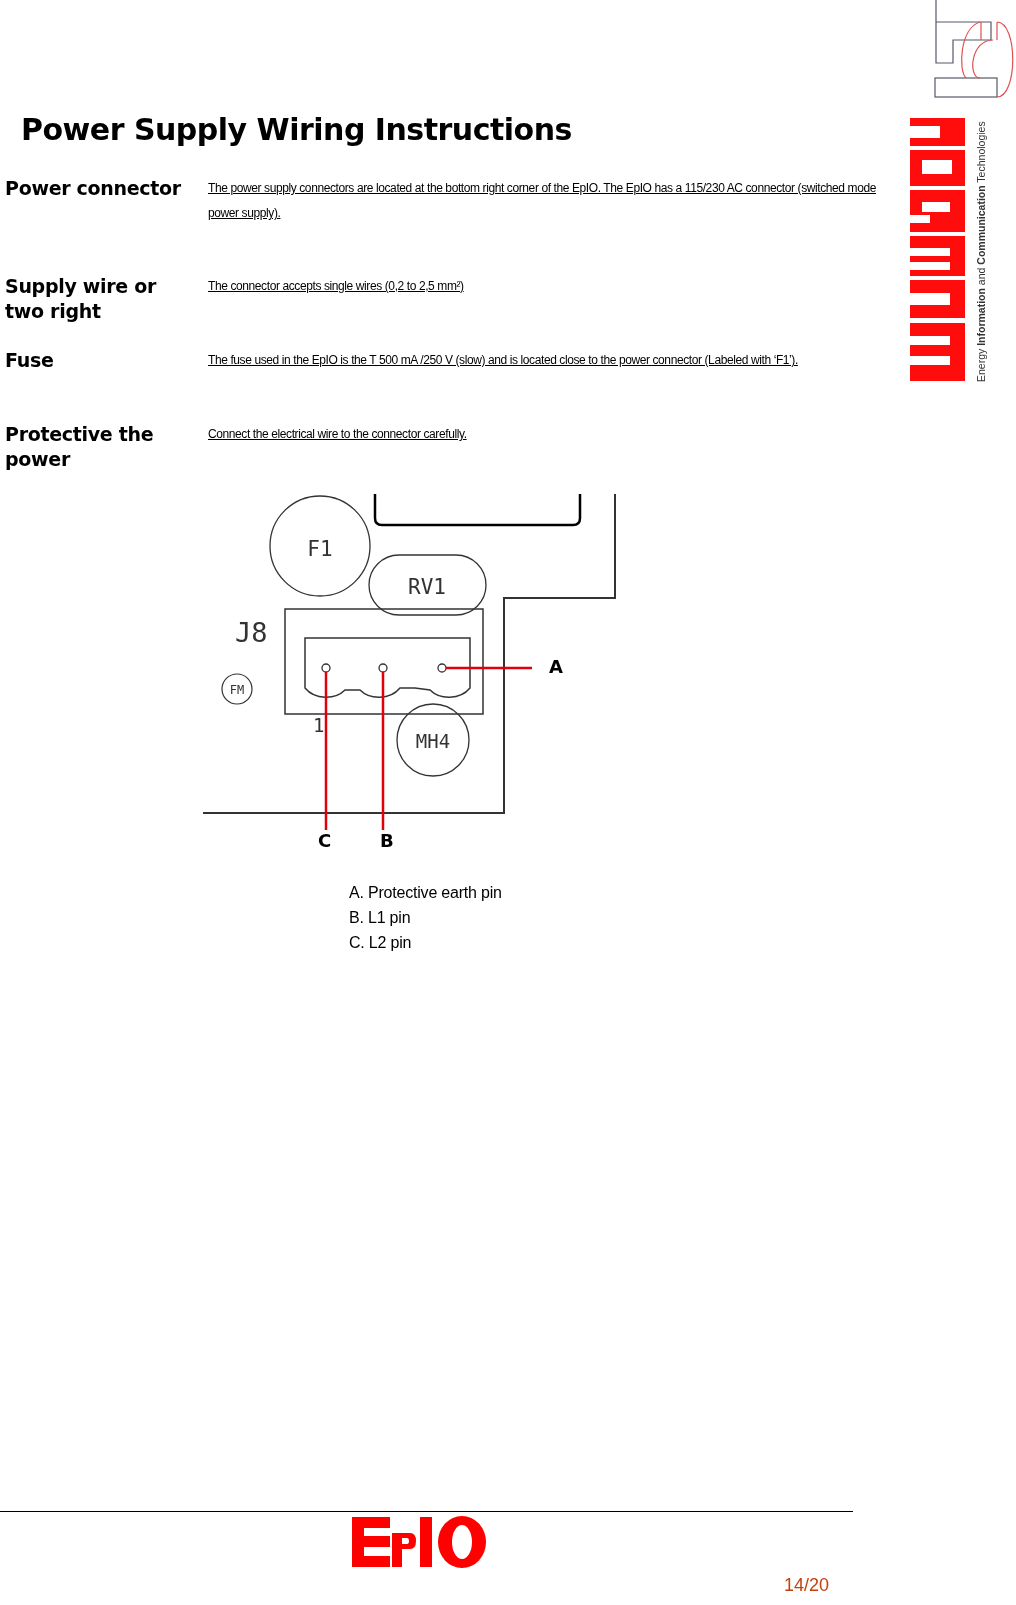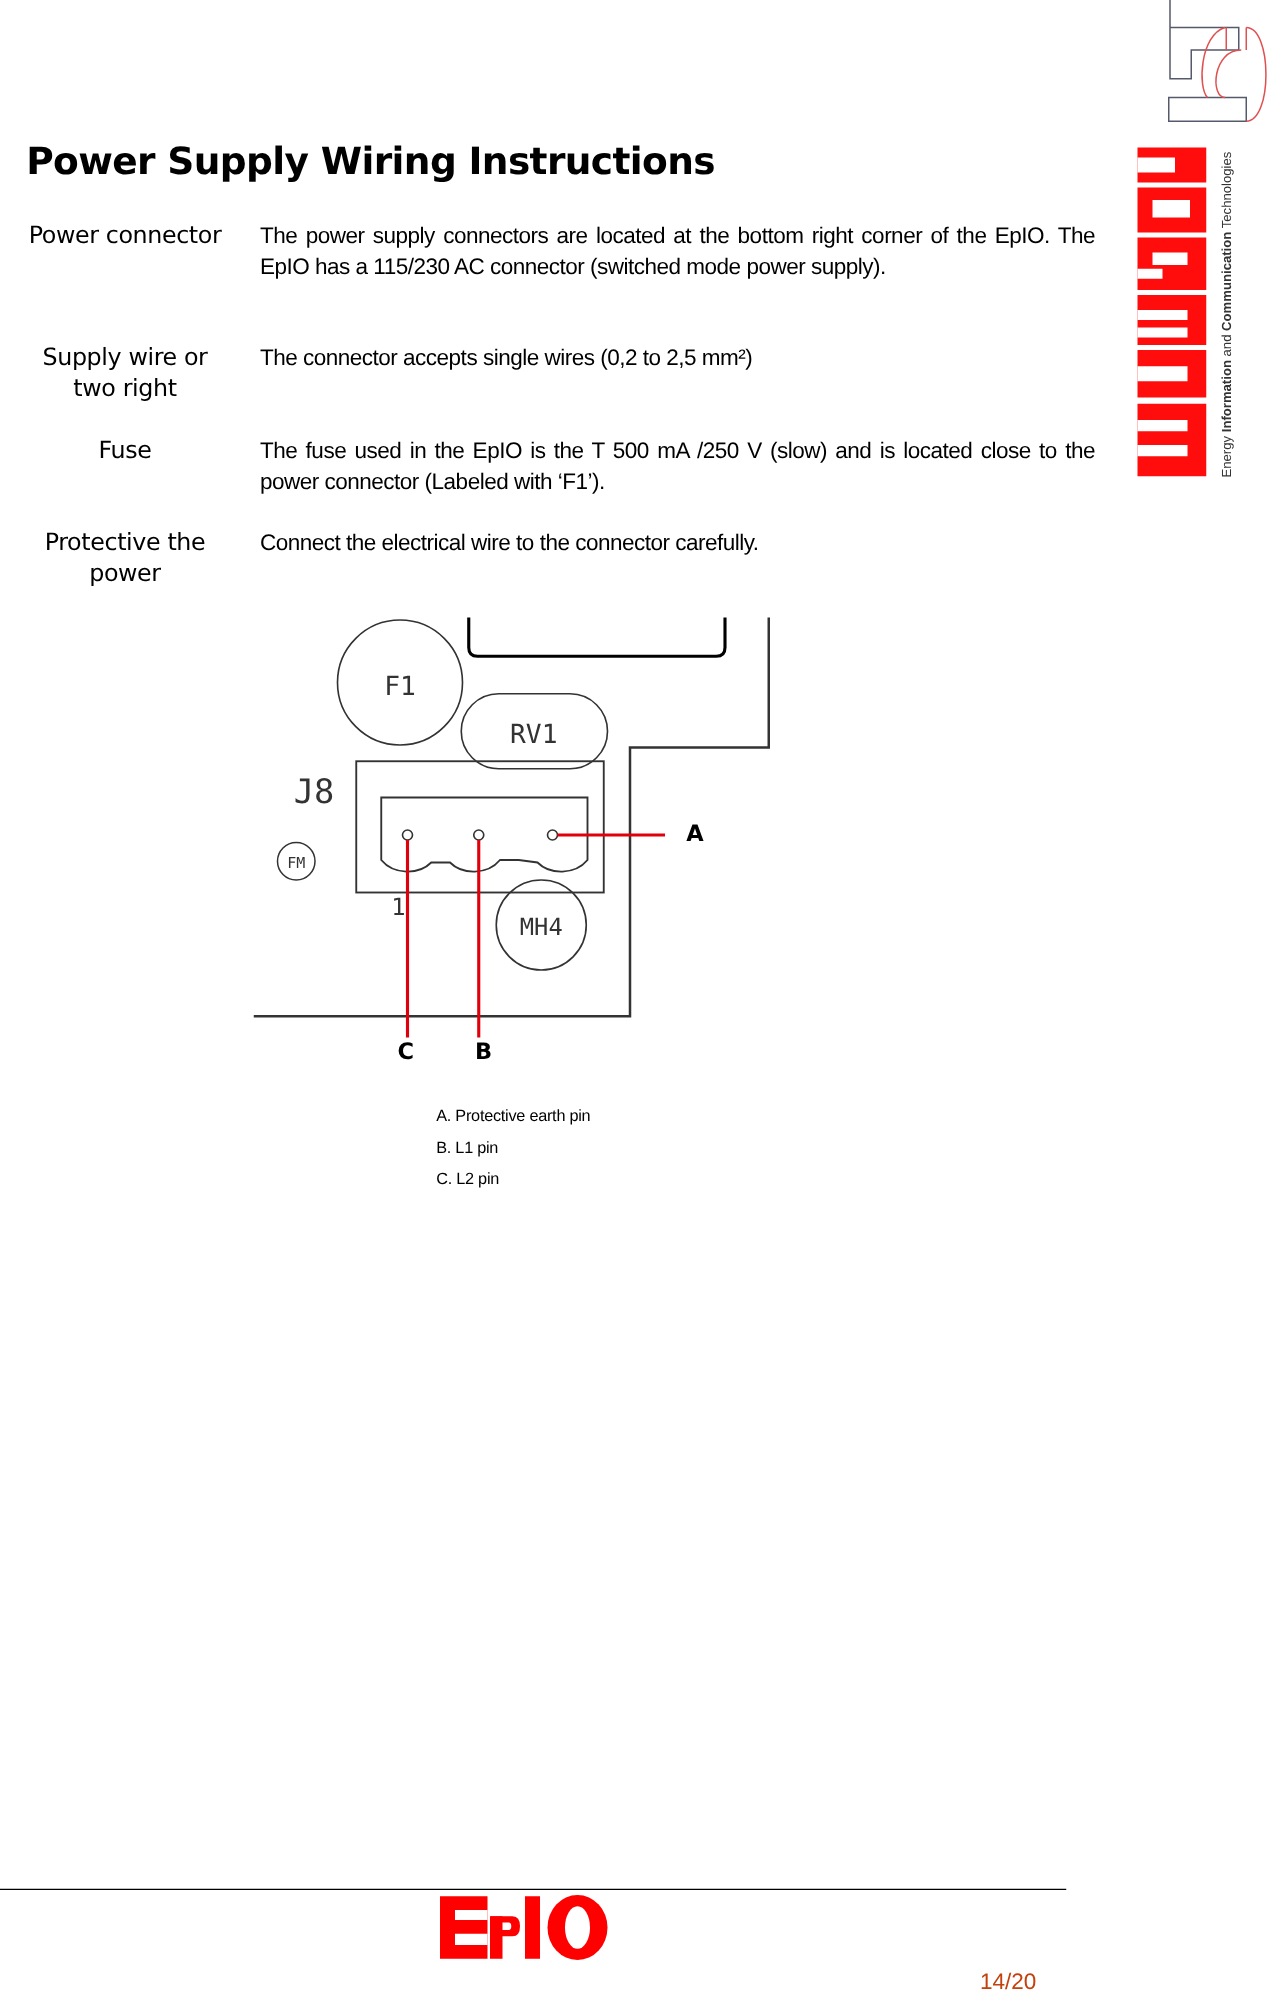--- a/index.html
+++ b/index.html
@@ -1,27 +1,27 @@
 <!DOCTYPE html>
 <html><head>
 <meta charset="utf-8">
 <style>
   html, body { margin: 0; padding: 0; background: #ffffff; }
   body { width: 1016px; height: 1605px; position: relative; overflow: hidden;
          font-family: "DejaVu Sans", "Liberation Sans", sans-serif; color: #000; }
   .title { position: absolute; left: 21px; top: 112px; font-size: 30px; font-weight: bold;
            letter-spacing: -0.5px; margin: 0; }
   .row { position: absolute; left: 5px; width: 870px; }
-  .label { position: absolute; left: 0; top: 0; width: 190px; font-weight: normal; font-size: 19px;
-           line-height: 25px; letter-spacing: -0.3px; text-align: center; }
-  .text { position: absolute; left: 203px; top: 0; width: 668px; font-size: 18px; line-height: 25px;
-          text-align: justify; letter-spacing: -0.4px; font-family: "Liberation Sans", sans-serif; }
+  .label { position: absolute; left: 0; top: 0; width: 190px; font-weight: bold; font-size: 19px;
+           line-height: 25px; letter-spacing: -0.3px; }
+  .text { position: absolute; left: 203px; top: 0; width: 668px; font-size: 12px; line-height: 25px;
+          text-align: justify; letter-spacing: -0.4px; font-family: "Liberation Sans", sans-serif; text-decoration: underline; }
   .text span { display: block; }
   .diagram { position: absolute; left: 195px; top: 490px; width: 430px; height: 370px; }
-  .legend { position: absolute; left: 349px; top: 880px; font-size: 13px; line-height: 25px;
+  .legend { position: absolute; left: 349px; top: 880px; font-size: 16px; line-height: 25px;
             font-family: "Liberation Sans", sans-serif; letter-spacing: -0.2px; }
   .legend div { margin: 0; }
   .side-logo { position: absolute; left: 900px; top: 0; width: 116px; height: 400px; }
   .footer-rule { position: absolute; left: 0; top: 1511px; width: 853px; height: 0; border-top: 1.5px solid #000; }
   .footer-logo { position: absolute; left: 350px; top: 1515px; width: 140px; height: 55px; }
   .page-num { position: absolute; left: 784px; top: 1575px; font-size: 18px; color: #c2410c;
               font-family: "Liberation Sans", sans-serif; }
 </style>
 </head>
 <body>

